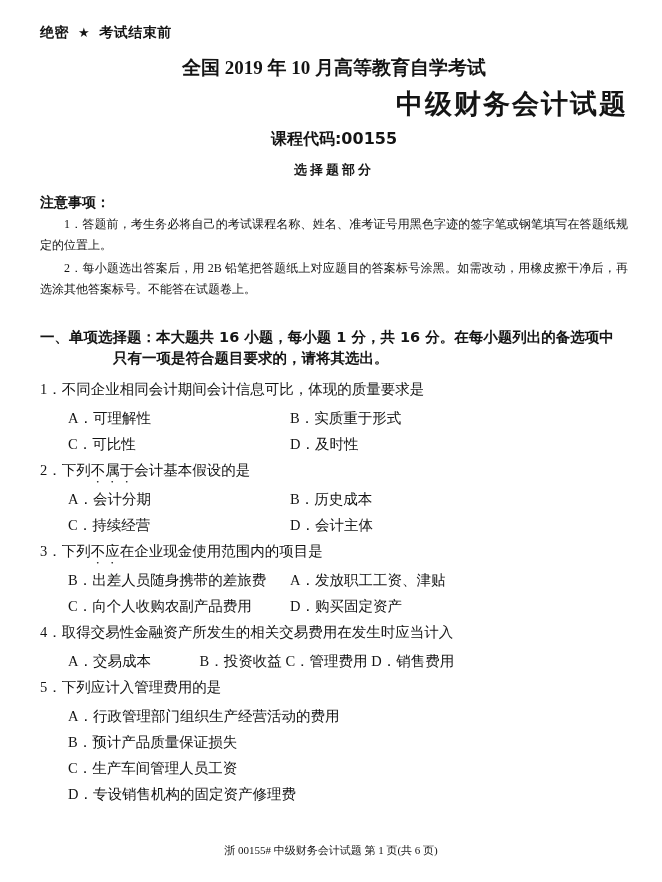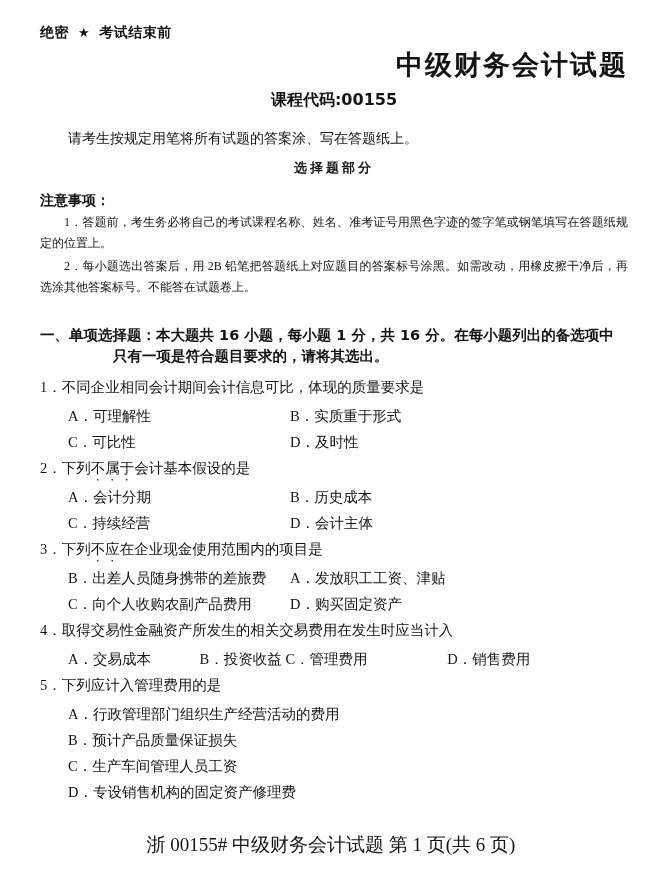--- a/index.html
+++ b/index.html
@@ -33,50 +33,50 @@
   .part-heading { margin-top: 27px; font-size: 14.5px; line-height: 21px; }
   .part-heading .line2 { padding-left: 73px; }
 
   .questions { margin-top: 7px; font-size: 14.5px; }
   .q-stem   { line-height: 26px; }
   .q-options{ padding-left: 28px; line-height: 26px; }
   .grid2    { display: grid; grid-template-columns: 222px 1fr; }
   .opt      { white-space: nowrap; }
   .row4 .opt-a { margin-right: 45px; }
   .row4 .opt-b { }
-  .row4 .opt-c { margin-right: 76px; }
+  .row4 .opt-c { }
   .stack .opt  { display: block; }
 
   .em-dots {
     -webkit-text-emphasis: filled dot;
     -webkit-text-emphasis-position: under left;
     text-emphasis: filled dot;
     text-emphasis-position: under left;
   }
 
   .footer {
     position: absolute; left: 0; right: 0; bottom: 24px;
-    text-align: center; font-size: 19px;
+    text-align: center; font-size: 11px;
   }
 </style>
 </head>
 <body>
 
 <div class="page">
 
   <div class="classification hei">
     <span>绝密</span><span class="star">★</span><span>考试结束前</span>
   </div>
 
+  <div class="exam-session">全国 2019 年 10 月高等教育自学考试</div>
 
   <div class="paper-title hei">中级财务会计试题</div>
 
   <div class="course-code hei">课程代码:00155</div>
 
-  <div class="instruction">请考生按规定用笔将所有试题的答案涂、写在答题纸上。</div>
 
   <div class="section-title hei">选择题部分</div>
 
   <div class="notices">
     <div class="notices-heading hei">注意事项：</div>
     <p class="notice">1．答题前，考生务必将自己的考试课程名称、姓名、准考证号用黑色字迹的签字笔或钢笔填写在答题纸规定的位置上。</p>
     <p class="notice">2．每小题选出答案后，用 2B 铅笔把答题纸上对应题目的答案标号涂黑。如需改动，用橡皮擦干净后，再选涂其他答案标号。不能答在试题卷上。</p>
   </div>
 
   <div class="part-heading hei">

